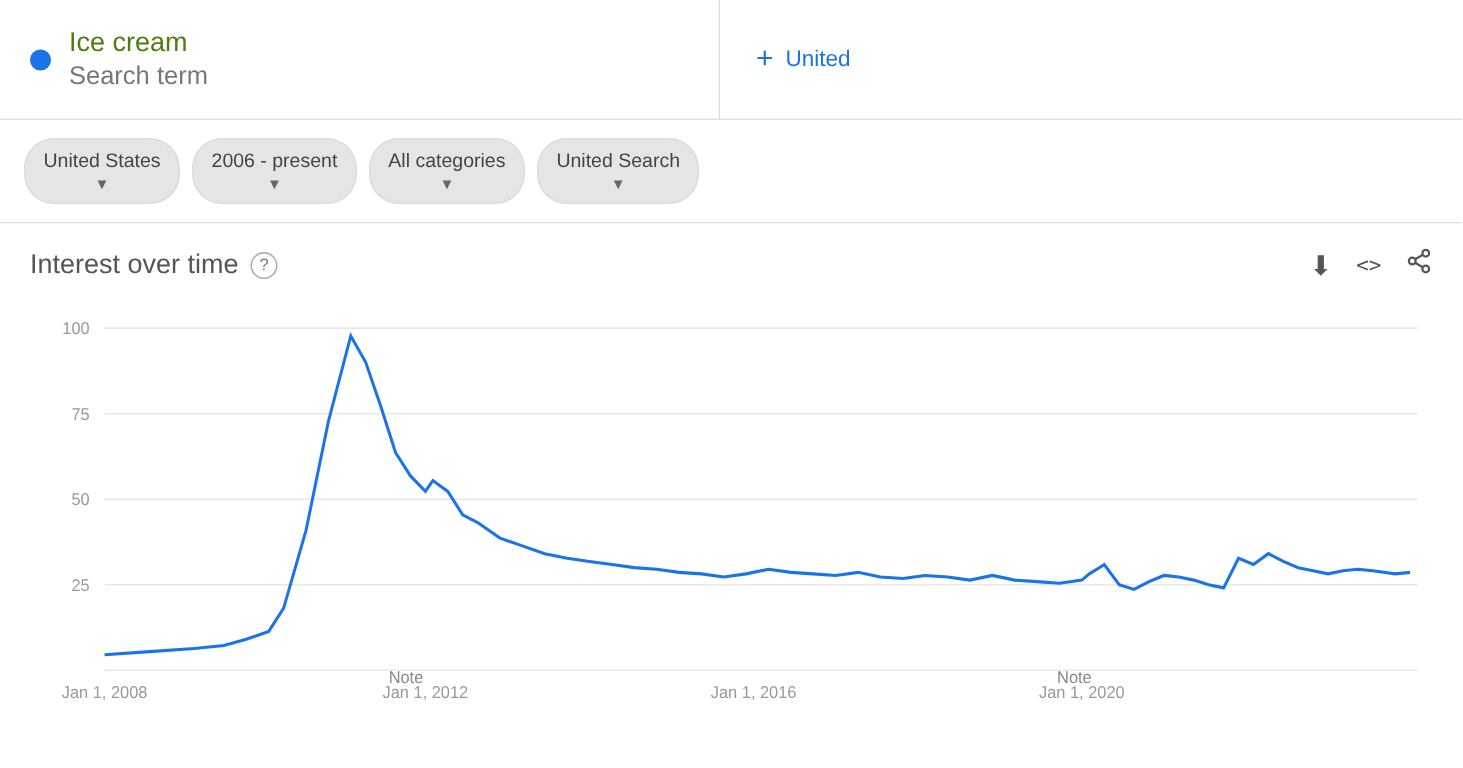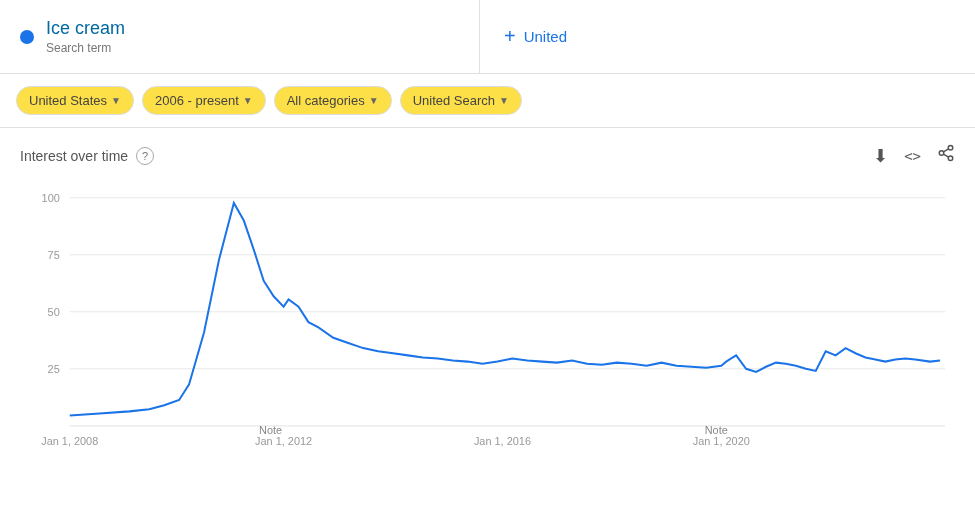--- a/index.html
+++ b/index.html
@@ -21,24 +21,24 @@
     .term-dot {
       width: 14px; height: 14px;
       background: #1a73e8;
       border-radius: 50%;
       flex-shrink: 0;
     }
     .term-info {}
     .term-name {
       font-size: 18px;
       font-weight: 500;
-      color: #0369a1;
+      color: #4d7c0f;
     }
     .term-type {
-      font-size: 12px;
+      font-size: 17px;
       color: #777;
       margin-top: 2px;
     }
     .compare-box {
       display: flex;
       align-items: center;
       gap: 8px;
       padding: 18px 24px;
       color: #1a73e8;
       font-size: 15px;
@@ -60,21 +60,22 @@
     .filter-btn {
       display: flex;
       align-items: center;
       gap: 4px;
       padding: 6px 12px;
       border: 1px solid #dadce0;
       border-radius: 20px;
       font-size: 13px;
       color: #444;
       cursor: pointer;
-      background: #fde047;
+      background: #e5e5e5;
+      flex-direction: column;
     }
     .chevron-icon {
       font-size: 10px;
       color: #666;
     }
 
     
     .chart-section {
       padding: 16px 20px;
       background: #fff;
@@ -84,21 +85,21 @@
       align-items: center;
       justify-content: space-between;
       margin-bottom: 10px;
     }
     .chart-title-area {
       display: flex;
       align-items: center;
       gap: 8px;
     }
     .chart-title {
-      font-size: 14px;
+      font-size: 18px;
       color: #555;
       font-weight: 400;
     }
     .help-icon {
       width: 18px; height: 18px;
       border: 1px solid #aaa;
       border-radius: 50%;
       display: flex; align-items: center; justify-content: center;
       font-size: 11px;
       color: #777;

